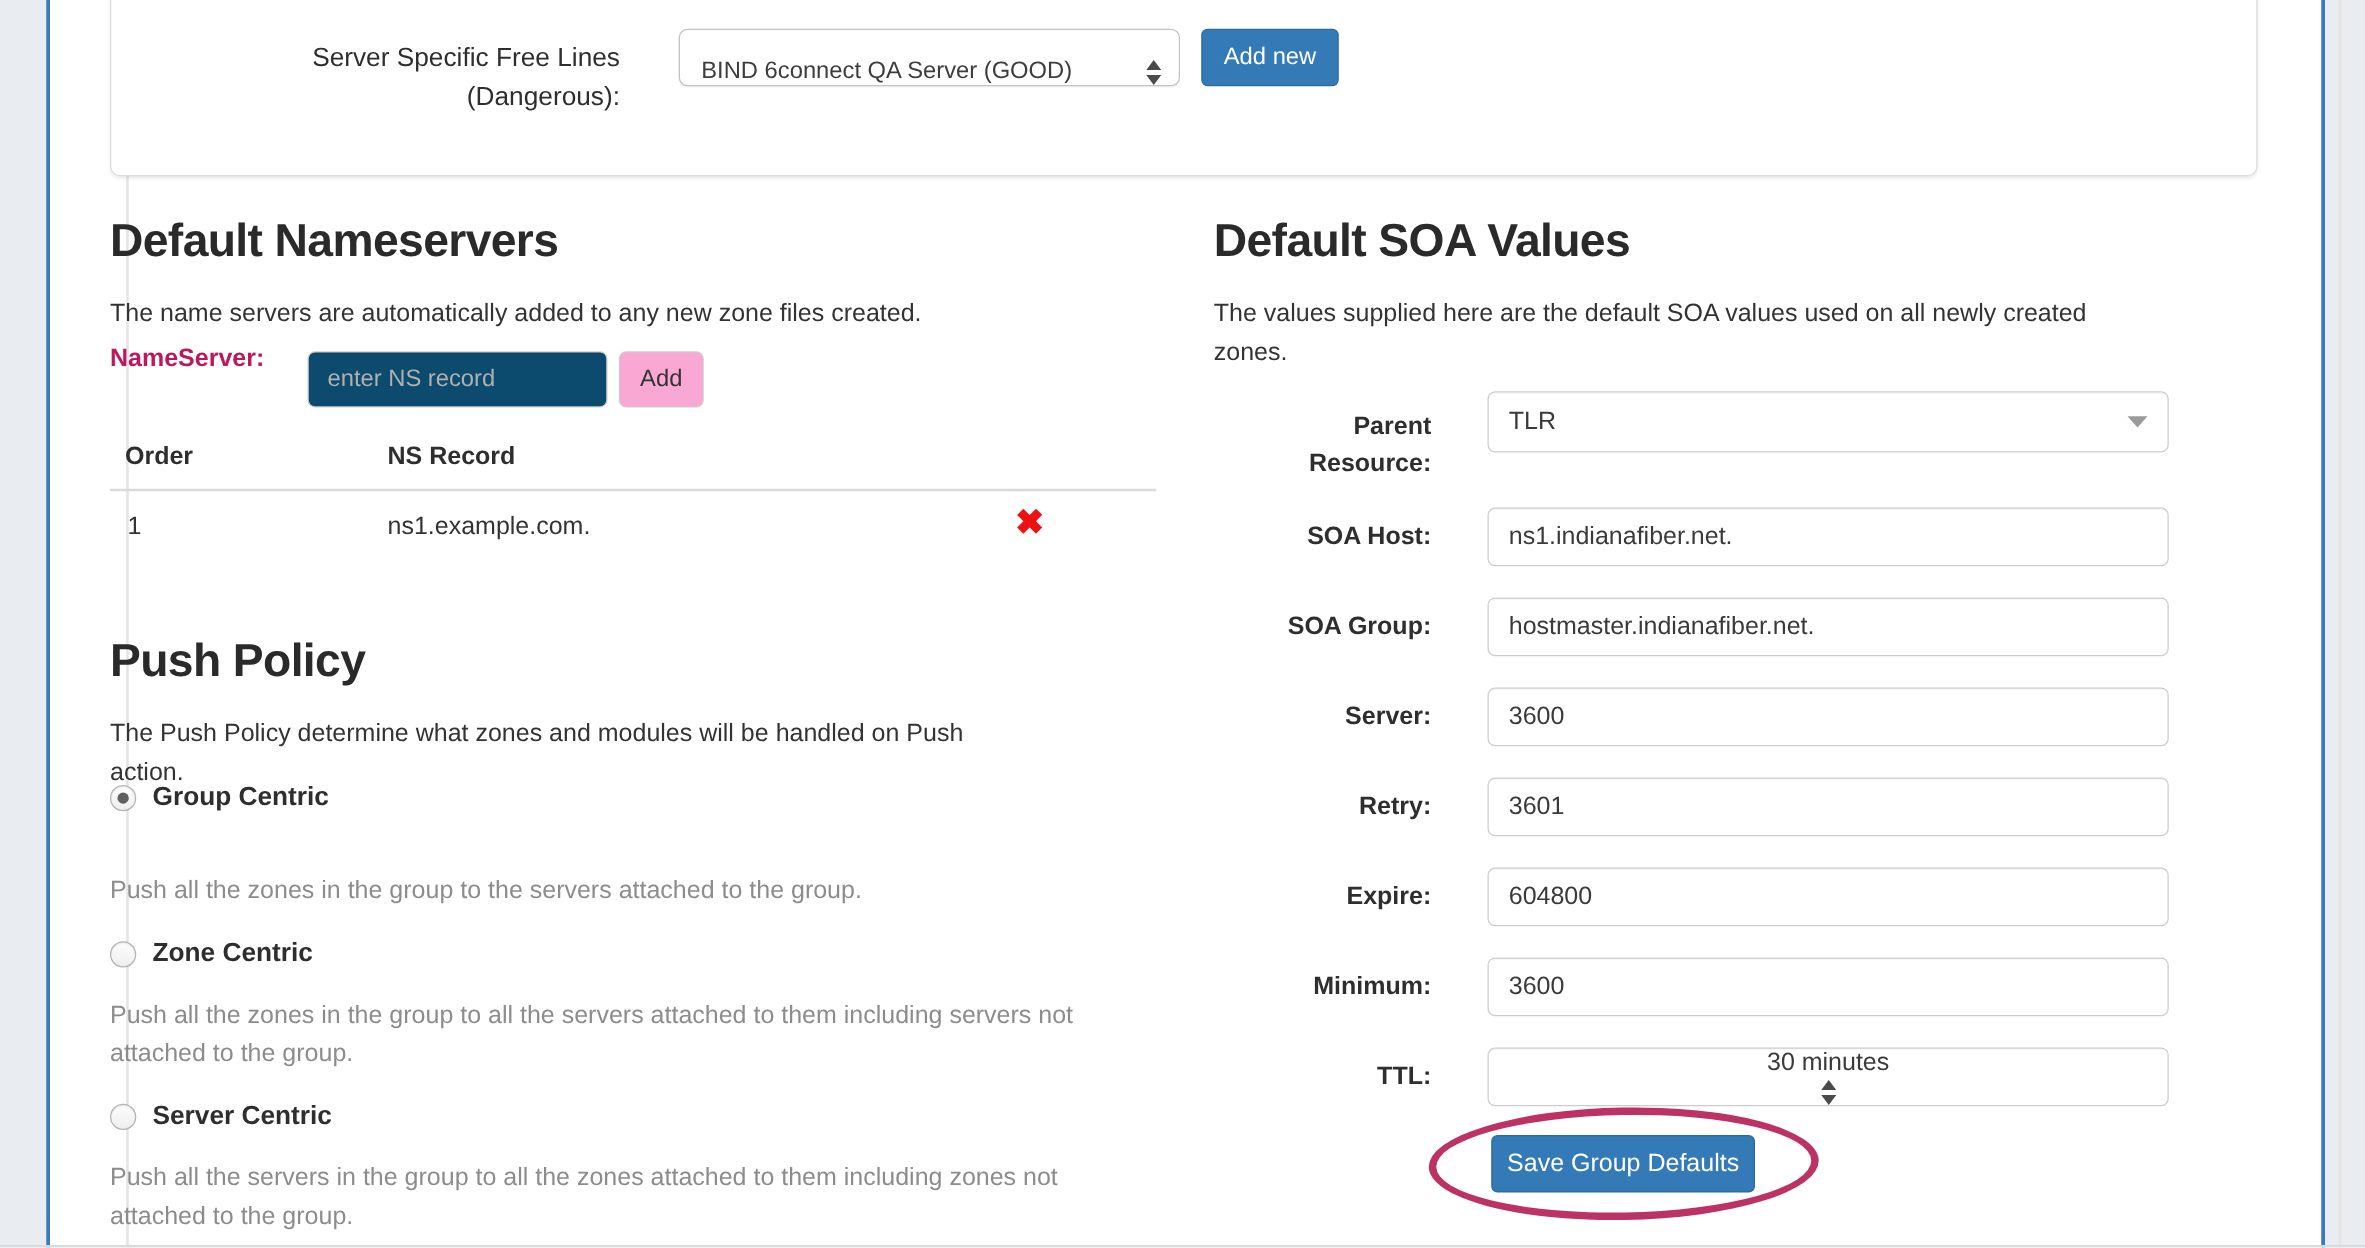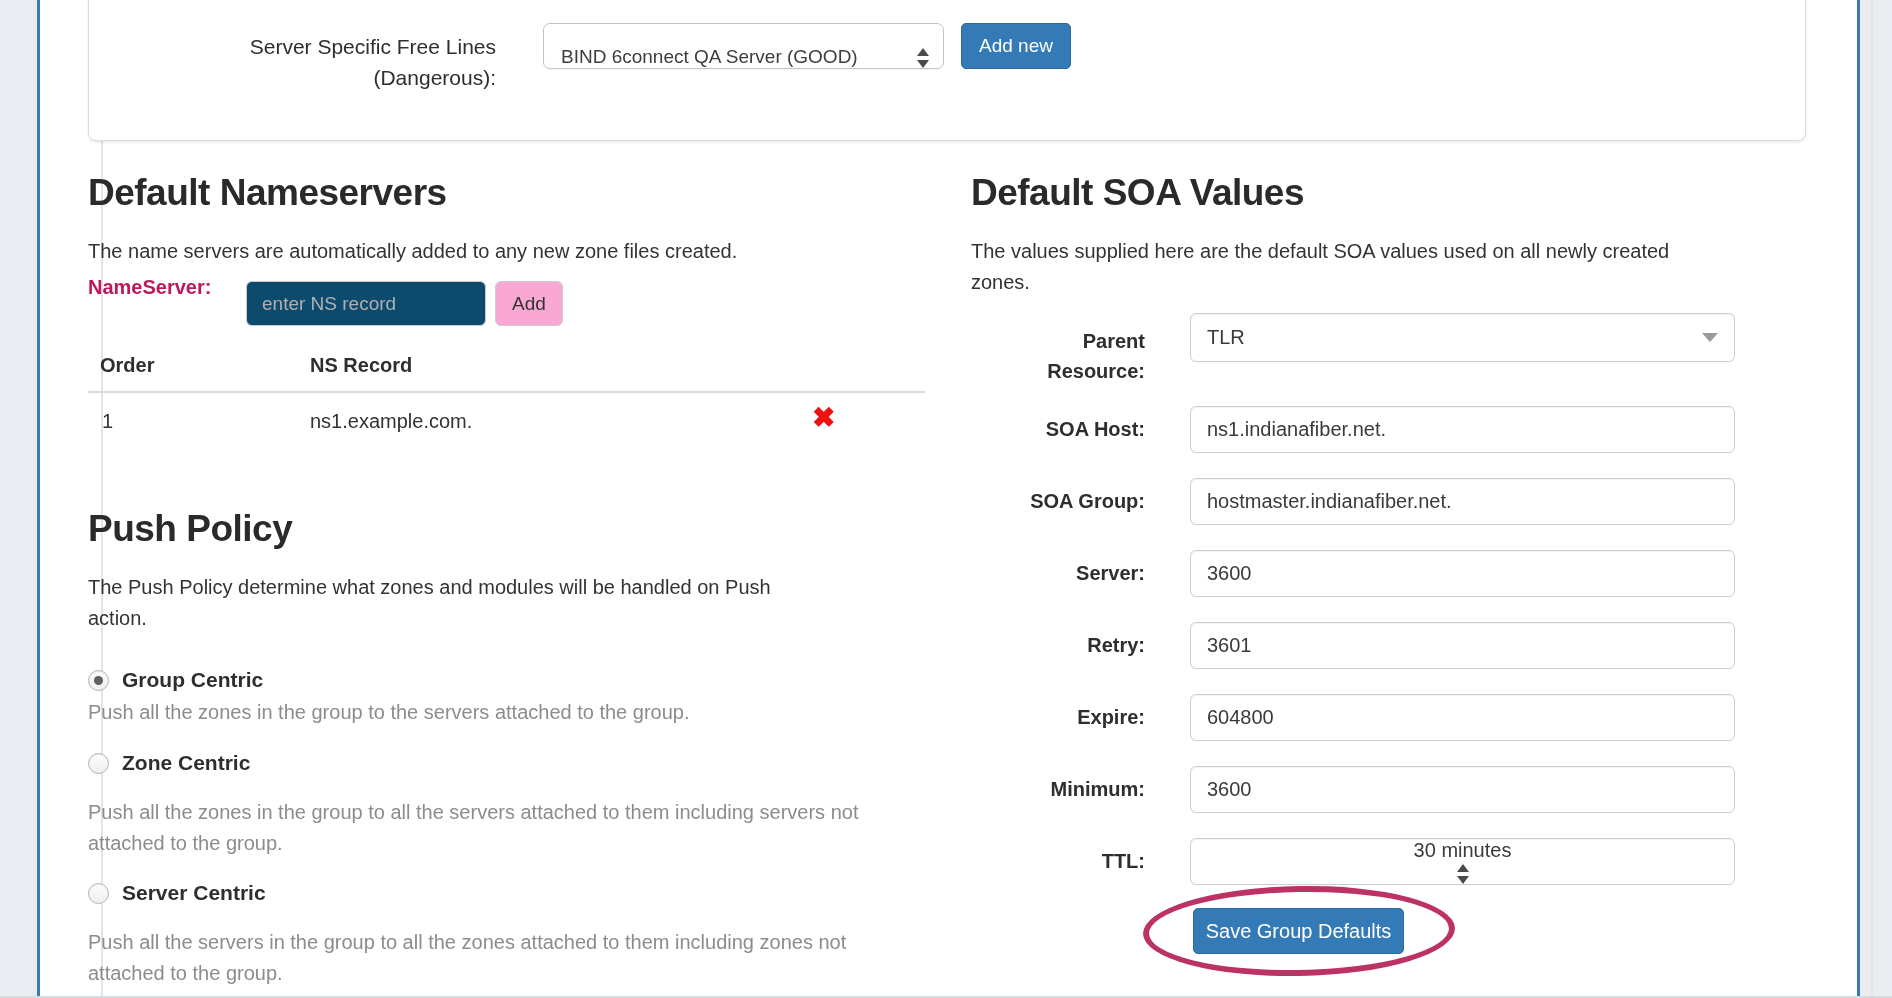--- a/index.html
+++ b/index.html
@@ -143,21 +143,21 @@
 <div class="th" style="left:100px; top:354px;">Order</div>
 <div class="th" style="left:310px; top:354px;">NS Record</div>
 <div class="table-divider"></div>
 <div class="td" style="left:102px; top:410px;">1</div>
 <div class="td" style="left:310px; top:410px;">ns1.example.com.</div>
 <div class="delete-x">✖</div>
 
 <div class="h2" style="left:88px; top:506px;">Push Policy</div>
 <div class="desc" style="left:88px; top:572px; width:720px;">The Push Policy determine what zones and modules will be handled on Push action.</div>
 
-<div class="option-row" style="top:668px;">
+<div class="option-row" style="top:626px;">
   <span class="radio selected"></span>
   <span class="option-label">Group Centric</span>
 </div>
 <div class="desc gray" style="left:88px; top:697px; width:820px;">Push all the zones in the group to the servers attached to the group.</div>
 
 <div class="option-row" style="top:751px;">
   <span class="radio"></span>
   <span class="option-label">Zone Centric</span>
 </div>
 <div class="desc gray" style="left:88px; top:797px; width:820px;">Push all the zones in the group to all the servers attached to them including servers not attached to the group.</div>

